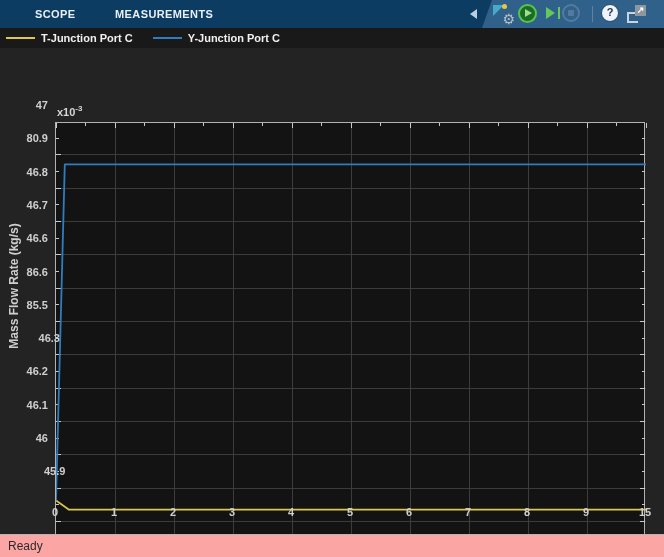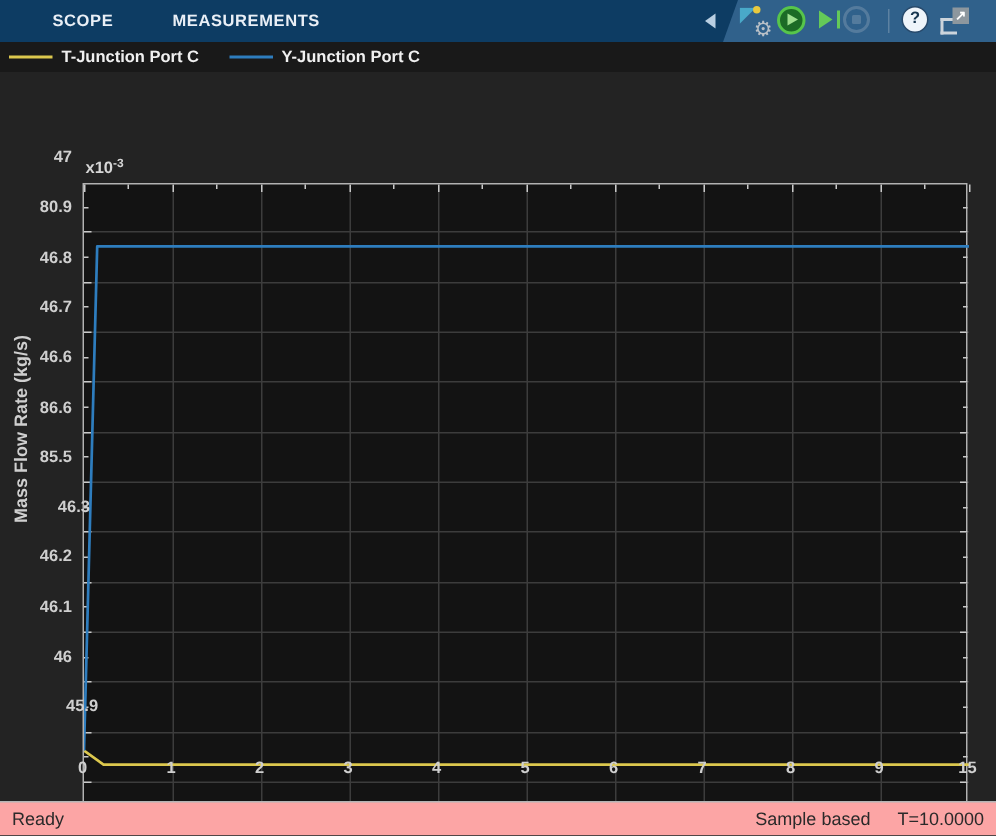--- a/index.html
+++ b/index.html
@@ -281,19 +281,15 @@
         <div class="xtick-label" style="position: absolute; left: 394px; width: 30px; top: 458px;">6</div>
         <div class="xtick-label" style="position: absolute; left: 453px; width: 30px; top: 458px;">7</div>
         <div class="xtick-label" style="position: absolute; left: 512px; width: 30px; top: 458px;">8</div>
         <div class="xtick-label" style="position: absolute; left: 571px; width: 30px; top: 458px;">9</div>
         <div class="xtick-label" style="position: absolute; left: 630px; width: 30px; top: 458px;">15</div>
       </div>
   </div>
 
   <div id="status-bar">
     <span id="status-left">Ready</span>
-    <span id="status-right">
-      <span>Sample based</span>
-      <span>T=10.0000</span>
-    </span>
   </div>
 
 </div>
 
 </body></html>

